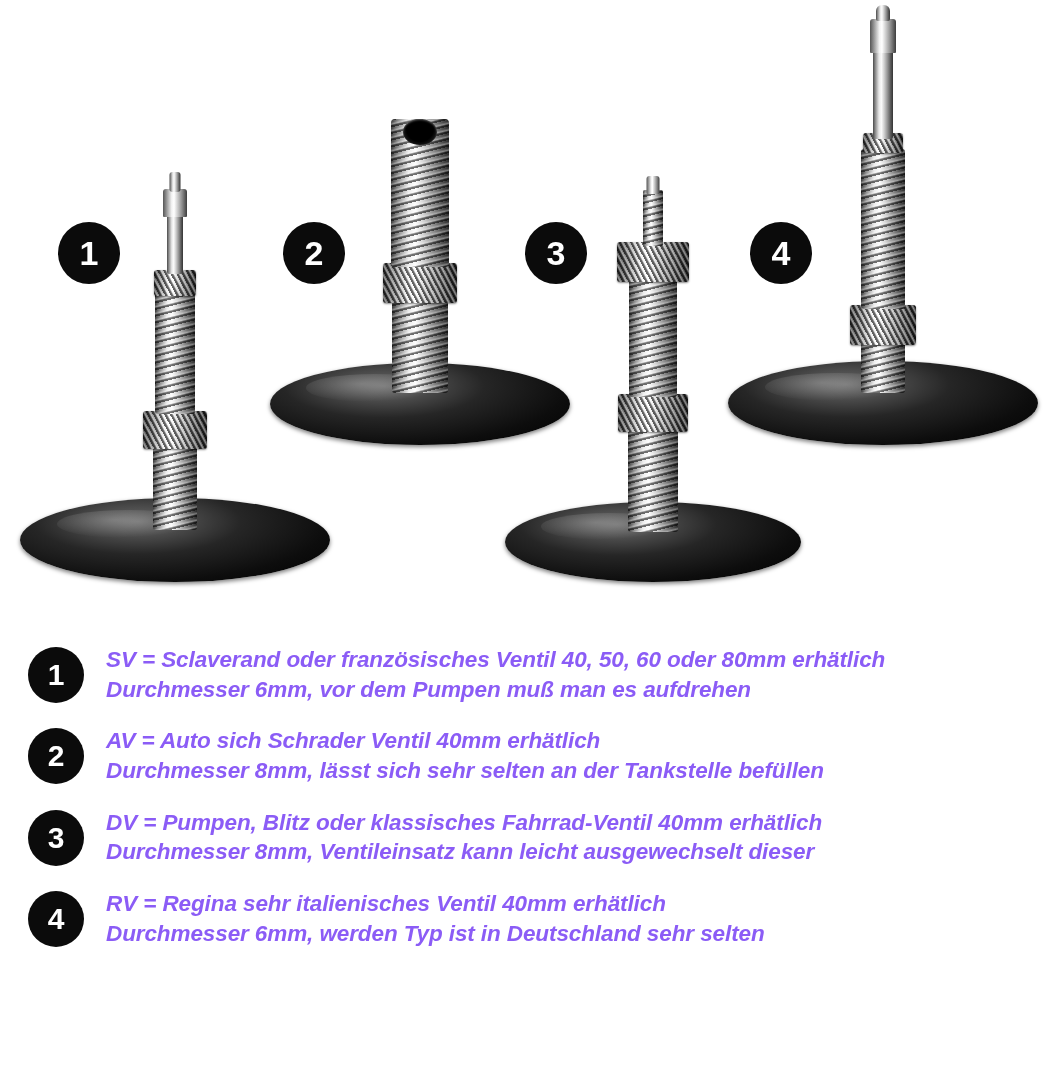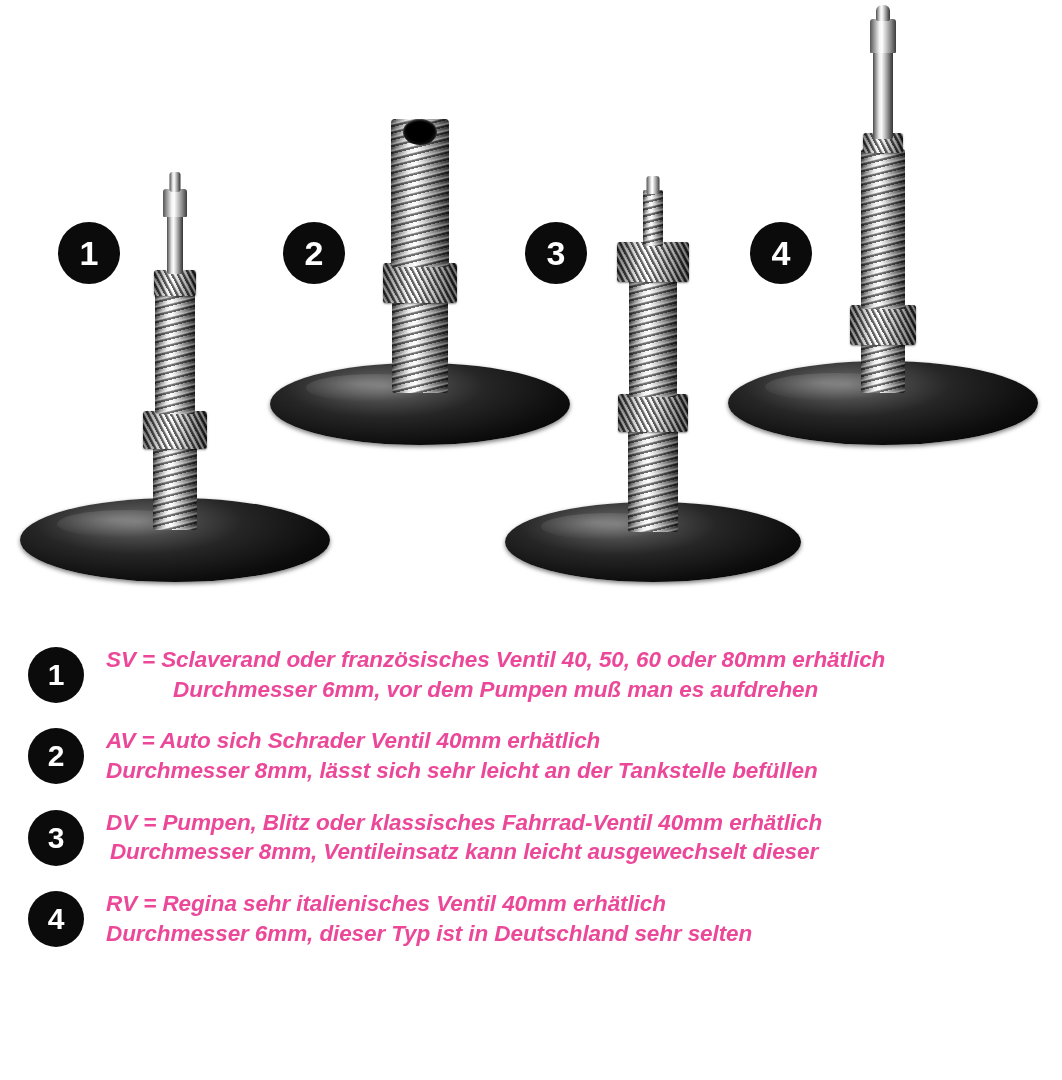--- a/index.html
+++ b/index.html
@@ -166,24 +166,24 @@
     align-items: center;
     justify-content: center;
     margin-top: 2px;
   }
   .legend-text {
     margin-left: 22px;
     font-style: italic;
     font-weight: bold;
     font-size: 22.5px;
     line-height: 1.32;
-    color: #ec4899;
+    color: #8b5cf6;
     letter-spacing: -0.1px;
   }
-  .legend-text .line2 { display: block; text-align: center; }
+  .legend-text .line2 { display: block; }
 </style>
 </head>
 <body>
 
 <div class="illustration">
 
   <div class="valve" style="left:20px; bottom:58px; width:310px; height:450px;">
     <div class="base" style="bottom:0; width:310px; height:84px;"></div>
     <div class="stem threaded" style="bottom:52px; width:44px; height:90px; border-radius:3px;"></div>
     <div class="knurl" style="bottom:133px; width:64px; height:38px;"></div>
@@ -247,37 +247,37 @@
       <span class="line2">Durchmesser 6mm, vor dem Pumpen muß man es aufdrehen</span>
     </div>
   </div>
 
   <div class="legend-row">
     <div class="legend-badge">
       <span>2</span>
     </div>
     <div class="legend-text">
       <span class="line1">AV = Auto sich Schrader Ventil 40mm erhätlich</span>
-      <span class="line2">Durchmesser 8mm, lässt sich sehr leicht an der Tankstelle befüllen</span>
+      <span class="line2">Durchmesser 8mm, lässt sich sehr selten an der Tankstelle befüllen</span>
     </div>
   </div>
 
   <div class="legend-row">
     <div class="legend-badge">
       <span>3</span>
     </div>
     <div class="legend-text">
       <span class="line1">DV = Pumpen, Blitz oder klassisches Fahrrad-Ventil 40mm erhätlich</span>
       <span class="line2">Durchmesser 8mm, Ventileinsatz kann leicht ausgewechselt dieser</span>
     </div>
   </div>
 
   <div class="legend-row">
     <div class="legend-badge">
       <span>4</span>
     </div>
     <div class="legend-text">
       <span class="line1">RV = Regina sehr italienisches Ventil 40mm erhätlich</span>
-      <span class="line2">Durchmesser 6mm, dieser Typ ist in Deutschland sehr selten</span>
+      <span class="line2">Durchmesser 6mm, werden Typ ist in Deutschland sehr selten</span>
     </div>
   </div>
 
 </div>
 
 </body></html>

